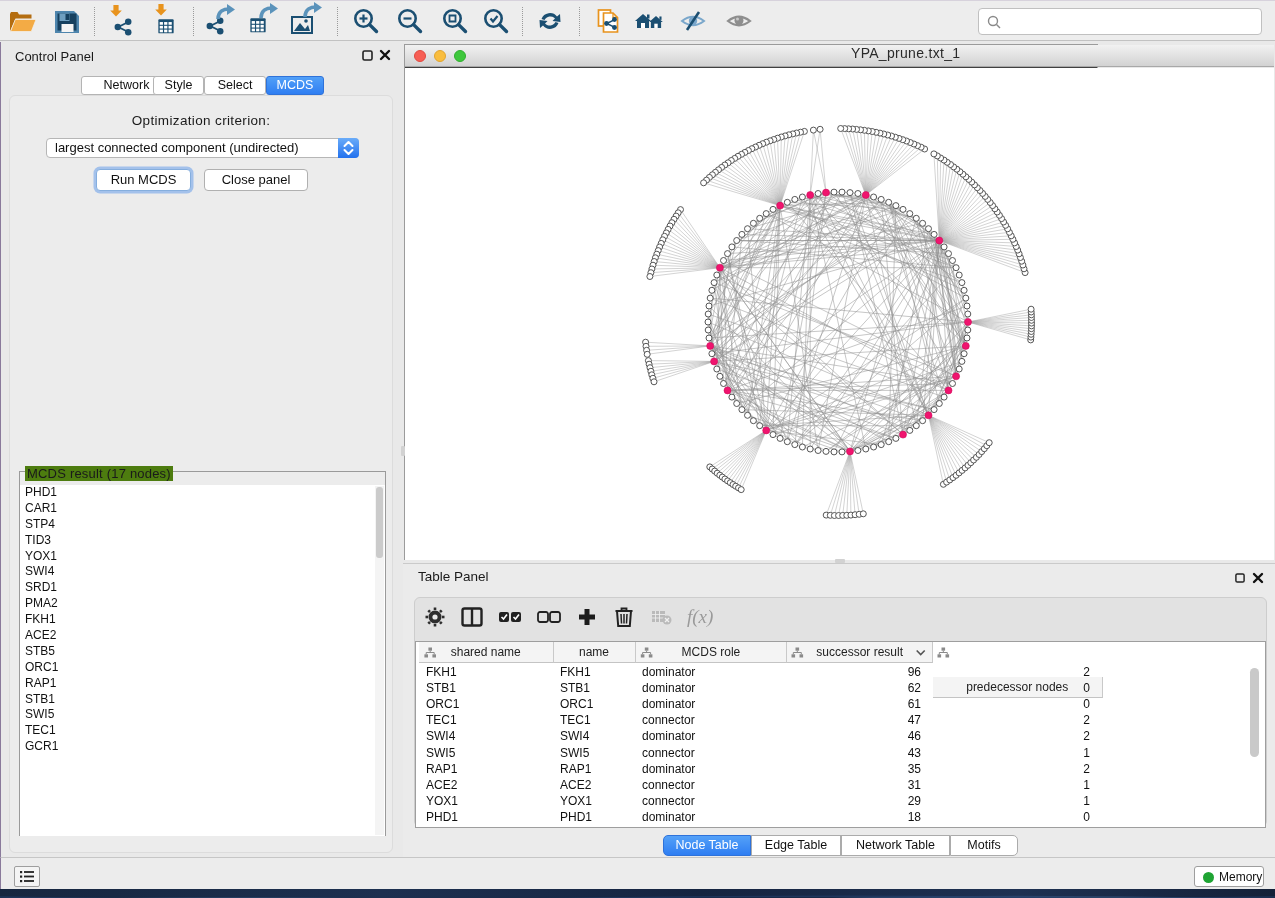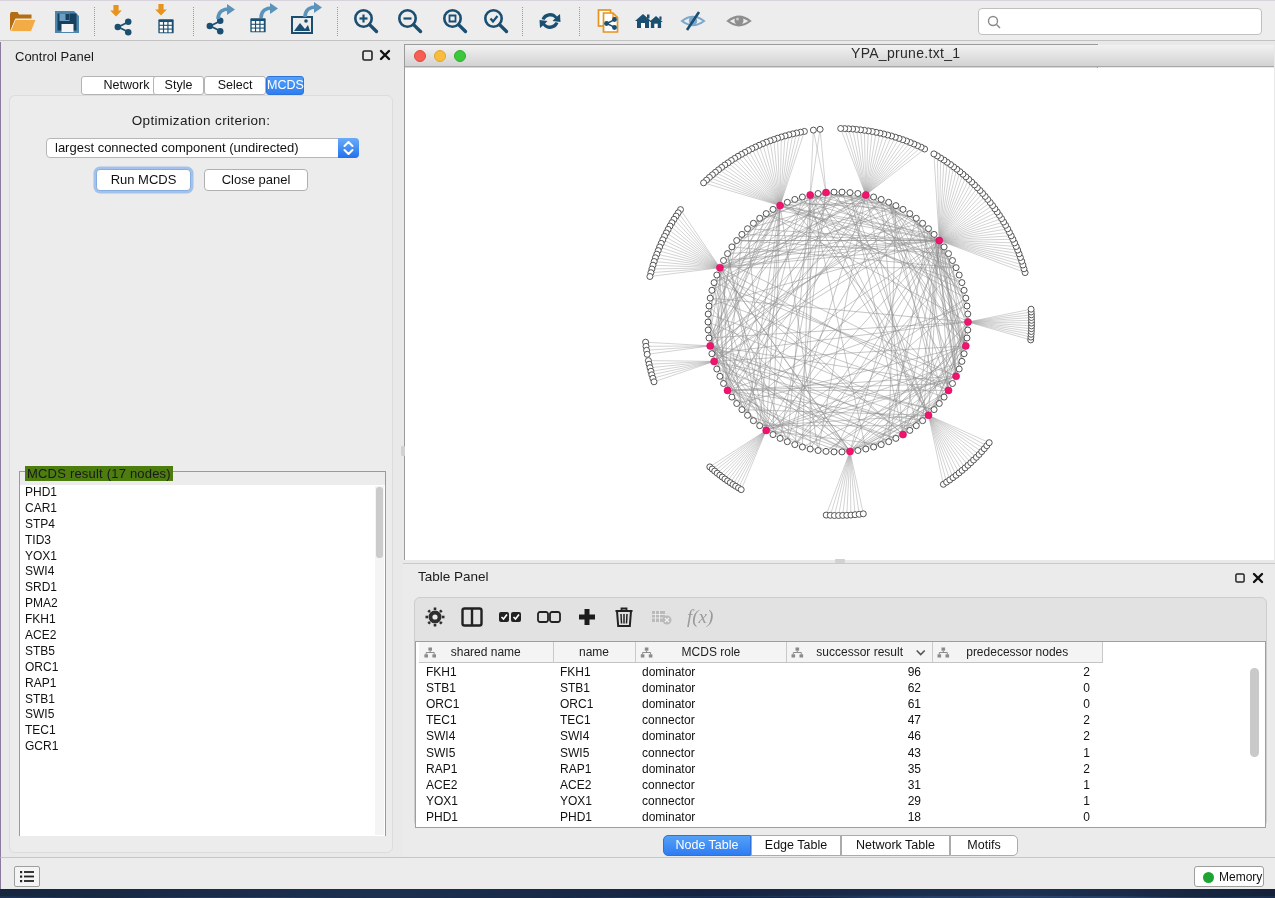--- a/index.html
+++ b/index.html
@@ -20,21 +20,21 @@
 #dropstep { position:absolute; right:-1px; top:-1px; width:21px; height:20px; border-radius:0 4px 4px 0; background:linear-gradient(#6aacf9,#2271ee); }
 .btn { position:absolute; top:127px; height:22px; background:#fff; border:1px solid #b0b0b0; border-radius:4px; font-size:13px; color:#111; text-align:center; line-height:20px; }
 #runbtn { left:95px; width:95px; border-color:#85aede; box-shadow:0 0 0 2.5px rgba(125,170,235,0.65); }
 #closebtn { left:203px; width:104px; }
 #groupbox { position:absolute; left:18px; top:429px; width:367px; height:365px; border:1px solid #9a9a9a; }
 #grouplabel { position:absolute; left:5px; top:-6px; background:#4d7c0f; padding:0 2px; font-size:13px; letter-spacing:0.2px; color:#1a1a1a; }
 #mcdslist { position:absolute; left:0px; top:13px; width:365px; height:351px; background:#fff; font-size:12px; color:#111; }
 #mcdslist .li { padding-left:5px; height:15.9px; line-height:15.9px; }
 #listscroll { position:absolute; right:1px; top:1px; width:9px; height:349px; background:#f4f4f4; }
 #listthumb { position:absolute; left:1px; top:1px; width:7px; height:71px; background:#cbcbcb; border-radius:3px; }
-#netwin { left:404px; top:44px; width:694px; height:516px; background:#fde047; border:1px solid #9b9b9b; }
+#netwin { left:404px; top:44px; width:694px; height:516px; background:#404040; border:1px solid #9b9b9b; }
 #nettitle { position:absolute; left:0; top:0; width:869px; height:22px; background:linear-gradient(#f2f2f2,#d2d2d2); border-bottom:1px solid #a8a8a8; }
 #nettitle .txt { position:absolute; left:446px; top:0px; font-size:14px; letter-spacing:0.3px; color:#2a2a2a; }
 .light { position:absolute; top:5px; width:12px; height:12px; border-radius:6px; }
 #netcanvas { position:absolute; left:0; top:23px; width:869px; height:492px; background:#fff; }
 #tablepanel { left:403px; top:563px; width:872px; height:294px; background:#ebebeb; border-top:1px solid #cacaca; }
 #tp-title { position:absolute; left:15px; top:5px; font-size:13.5px; color:#1a1a1a; }
 #tcontainer { position:absolute; left:11px; top:33px; width:853px; height:230px; background:#e2e2e2; border:1px solid #cdcdcd; border-radius:6px; }
 #tp-toolbar { position:absolute; left:22px; top:37px; width:835px; height:32px; }
 #datatable { position:absolute; left:12px; top:77px; width:851px; height:187px; background:#fff; border:1px solid #9e9e9e; }
 #thead { position:absolute; left:3px; top:0; width:966px; height:22px; }
@@ -205,21 +205,21 @@
   <div id="cp-title">Control Panel</div>
   <svg style="position:absolute;left:361px;top:8px" width="11" height="11" viewBox="0 0 11 11">
       <rect x="1" y="1" width="9" height="9" fill="none" stroke="#222" stroke-width="1.6" rx="1.5"></rect>
     </svg>
   <svg style="position:absolute;left:378px;top:7px" width="12" height="12" viewBox="0 0 12 12">
       <path d="M2 2L10 10M10 2L2 10" stroke="#111" stroke-width="2.4" stroke-linecap="round"></path>
     </svg>
   <div class="tab" style="left:80px;width:91px;">Network</div>
   <div class="tab" style="left:152px;width:51px;">Style</div>
   <div class="tab" style="left:203px;width:62px;">Select</div>
-  <div class="tab sel" style="left:265px;width:38px;">MCDS</div>
+  <div class="tab sel" style="left:265px;width:58px;">MCDS</div>
   <div id="subpanel"></div>
   <div id="dropdown">largest connected component (undirected)
     <div id="dropstep"><svg width="21" height="20" viewBox="0 0 21 20">
           <path d="M6.5 8L10.5 4L14.5 8" fill="none" stroke="#fff" stroke-width="2" stroke-linecap="round" stroke-linejoin="round"></path>
           <path d="M6.5 12L10.5 16L14.5 12" fill="none" stroke="#fff" stroke-width="2" stroke-linecap="round" stroke-linejoin="round"></path>
         </svg></div>
   </div>
   <div id="optlabel">Optimization criterion:</div>
   <div class="btn" id="runbtn">Run MCDS</div>
   <div class="btn" id="closebtn">Close panel</div>
@@ -618,21 +618,21 @@
           <path d="M4 1 L8 5 M8 1 L4 5" stroke="#fff" stroke-width="1.3"></path>
         </g>
         <text x="262" y="22" font-family="Liberation Serif" font-style="italic" font-size="19" fill="#9a9a9a">f(x)</text>
       </svg></div>
   <div id="datatable">
     <div id="thead">
         <div class="hcell" style="left:0px;width:134.5px;">shared name</div>
         <div class="hcell" style="left:134.5px;width:82px;">name</div>
         <div class="hcell" style="left:216.5px;width:151.8px;">MCDS role</div>
         <div class="hcell" style="left:368.3px;width:145.7px;">successor result</div>
-        <div class="hcell" style="left:514px;width:169.5px;">predecessor nodes</div>
+        <div class="hcell" style="left:514px;width:169.5px;margin-top:35px;">predecessor nodes</div>
         <svg style="position:absolute;left:0;top:0;pointer-events:none" width="850" height="22" viewBox="0 0 850 22">
           <g transform="translate(11.2,10.5)" fill="#8a8a8a">
             <rect x="-1.8" y="-5" width="3.6" height="3.2"></rect>
             <rect x="-5.8" y="1.8" width="3.6" height="3.2"></rect>
             <rect x="2.2" y="1.8" width="3.6" height="3.2"></rect>
             <path d="M0 -1.8 L0 0 M-4 0 L4 0 M-4 0 L-4 1.8 M4 0 L4 1.8" stroke="#8a8a8a" stroke-width="1" fill="none"></path>
           </g>
           <g transform="translate(227.6,10.5)" fill="#8a8a8a">
             <rect x="-1.8" y="-5" width="3.6" height="3.2"></rect>
             <rect x="-5.8" y="1.8" width="3.6" height="3.2"></rect>

